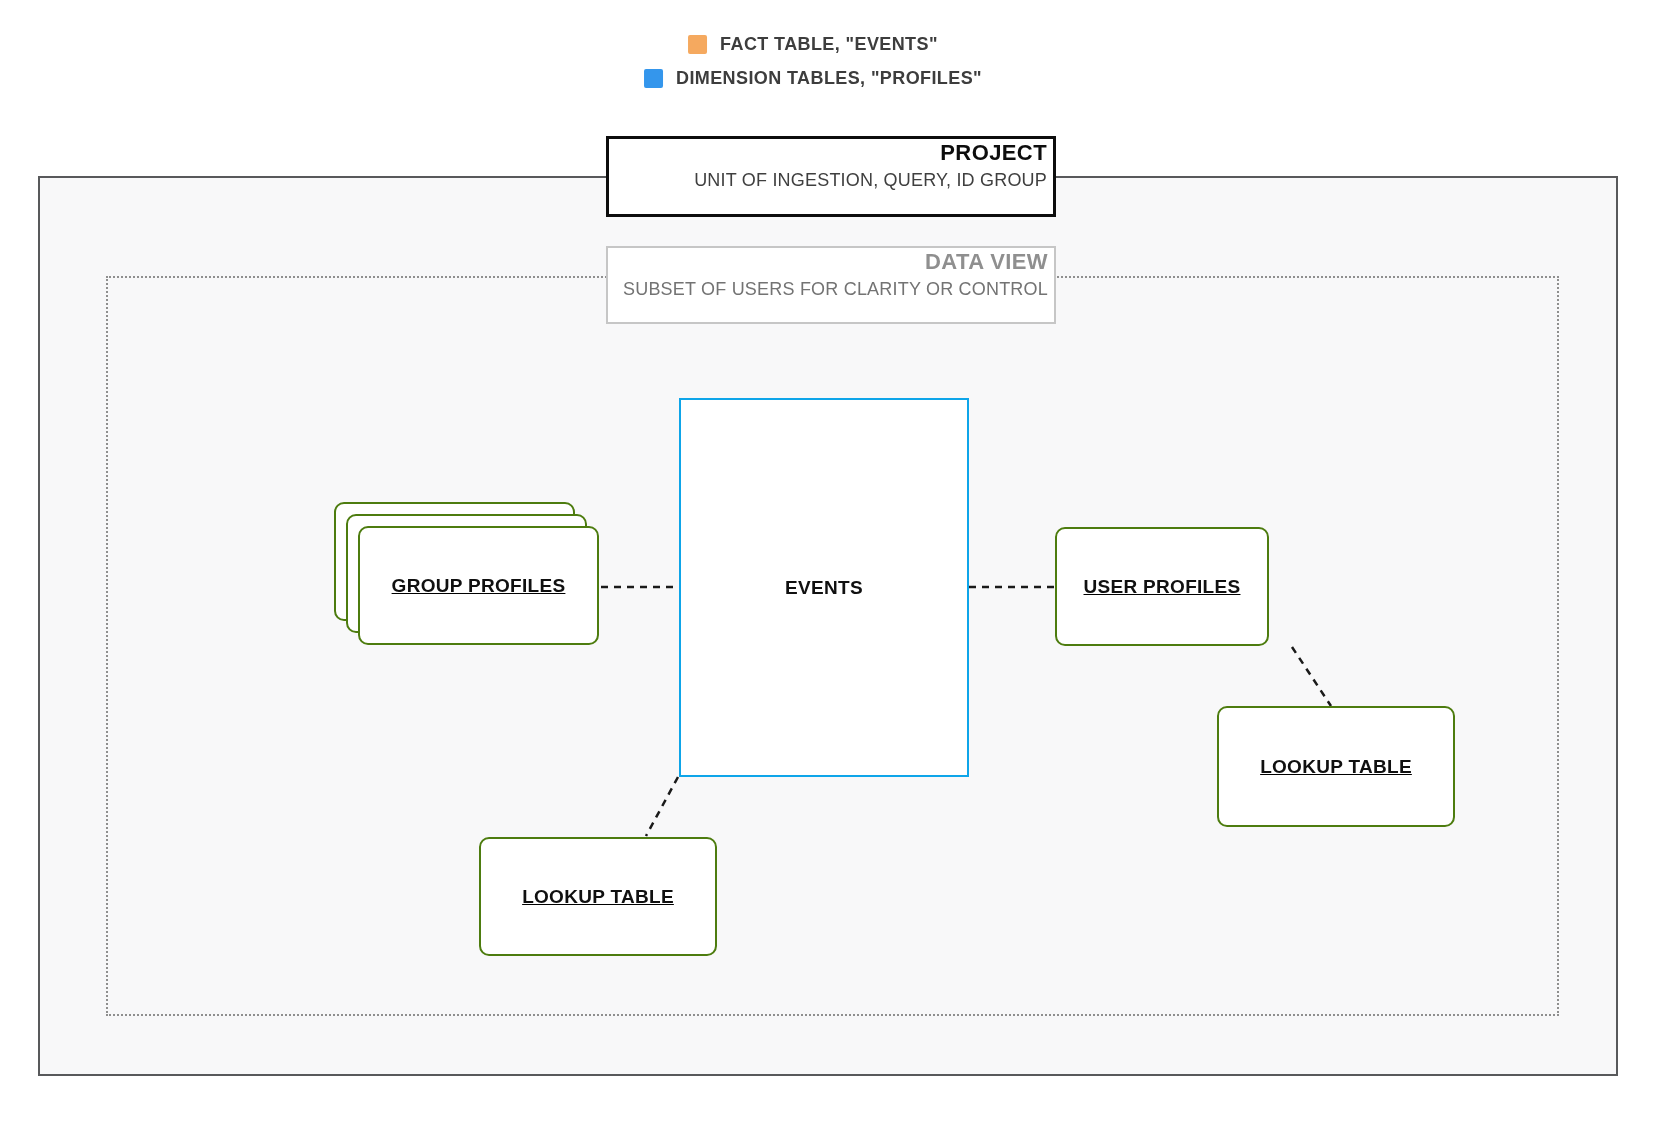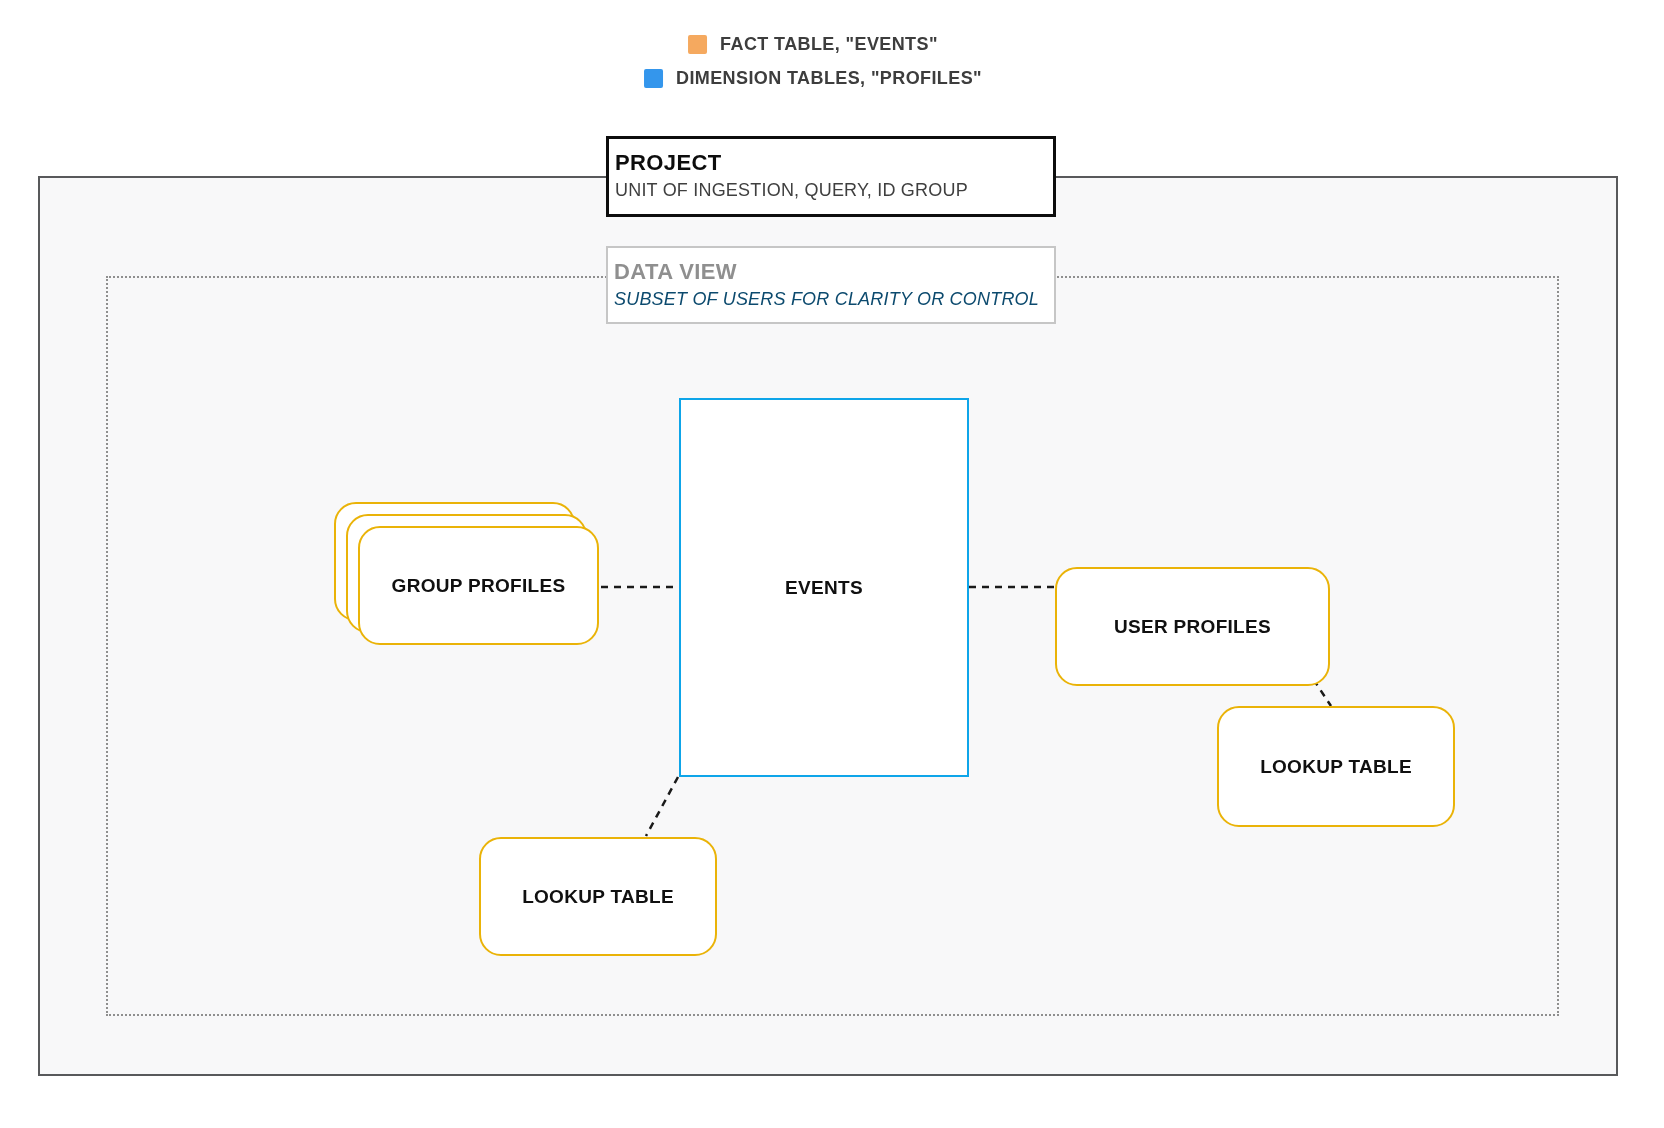--- a/index.html
+++ b/index.html
@@ -24,47 +24,47 @@
     position:absolute;left:38px;top:176px;width:1580px;height:900px;
     border:2px solid #58595B;background:#F8F8F9;box-sizing:border-box;
   }
   .dataview-boundary{
     position:absolute;left:106px;top:276px;width:1453px;height:740px;
     border:2px dotted #8f8f8f;box-sizing:border-box;
   }
   
   .header-box{
     position:absolute;left:606px;width:450px;box-sizing:border-box;background:#ffffff;
-    text-align:left;padding:10px 6px 12px 6px;
+    text-align:right;padding:0 6px 12px 6px;
   }
   .project-box{top:136px;height:81px;border:3px solid #0d0d0d;z-index:6;}
   .dataview-box{top:246px;height:78px;border:2px solid #c6c6c6;z-index:6;}
   .hdr-title{font-size:22px;font-weight:bold;letter-spacing:.4px;line-height:28px;}
   .project-box .hdr-title{color:#0d0d0d;}
   .dataview-box .hdr-title{color:#8f8f8f;}
   .hdr-sub{font-size:18px;line-height:26px;letter-spacing:.2px;}
   .project-box .hdr-sub{color:#3f3f3f;}
-  .dataview-box .hdr-sub{color:#0c4a6e;font-style:italic;}
+  .dataview-box .hdr-sub{color:#737373;}
   
   .connectors{position:absolute;left:0;top:0;width:1664px;height:1128px;z-index:3;}
   .connectors line{stroke:#1a1a1a;stroke-width:2.5;stroke-dasharray:7 6;}
   
   .node{
     position:absolute;box-sizing:border-box;background:#ffffff;
     display:flex;align-items:center;justify-content:center;z-index:4;
   }
   .node-label{font-size:19px;font-weight:bold;color:#101010;letter-spacing:.3px;}
   .events-node{
     left:679px;top:398px;width:290px;height:379px;border:2px solid #0ea5e9;
   }
-  .dim-card{border:2px solid #eab308;border-radius:22px;}
+  .dim-card{border:2px solid #4d7c0f;border-radius:10px;text-decoration:underline;}
   .gp-back{left:334px;top:502px;width:241px;height:119px;}
   .gp-mid{left:346px;top:514px;width:241px;height:119px;}
   .gp-front{left:358px;top:526px;width:241px;height:119px;z-index:5;}
-  .user-profiles{left:1055px;top:527px;width:275px;height:119px;margin-top:40px;}
+  .user-profiles{left:1055px;top:527px;width:214px;height:119px;}
   .lookup-right{left:1217px;top:706px;width:238px;height:121px;}
   .lookup-bottom{left:479px;top:837px;width:238px;height:119px;}
 </style>
 </head>
 <body>
 
 <div class="canvas">
 
   <div class="legend">
     <div class="legend-row">

